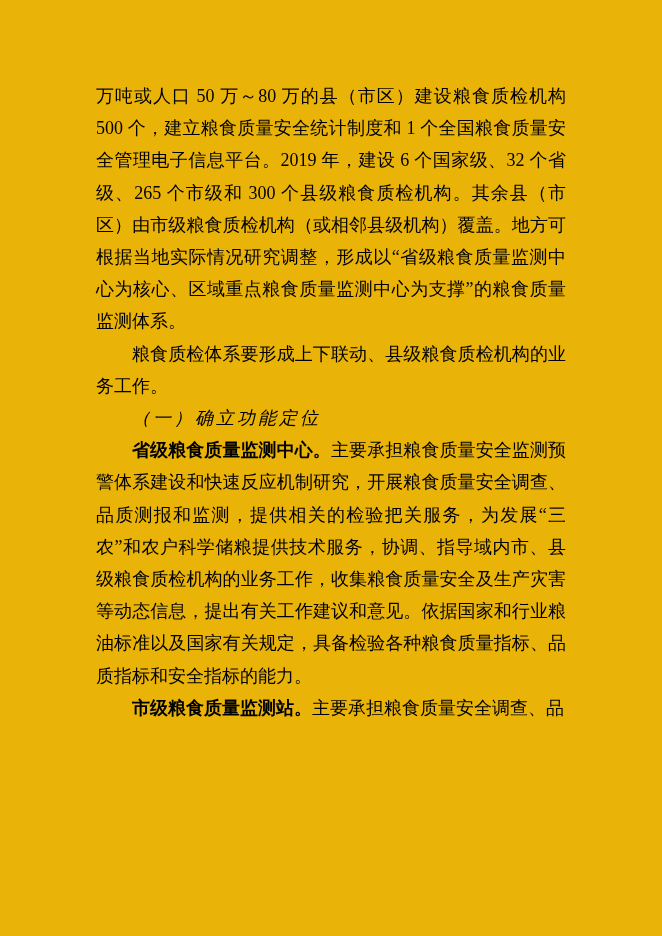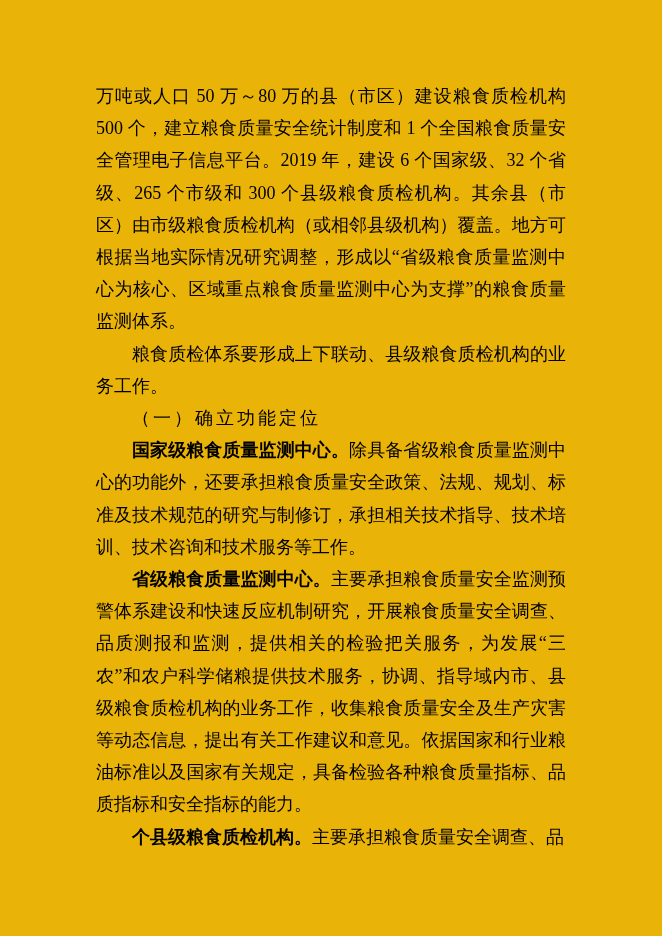--- a/index.html
+++ b/index.html
@@ -39,20 +39,21 @@
   }
   .heading-hei {
     font-family: "Liberation Sans", "DejaVu Sans", sans-serif;
     font-weight: bold;
     text-indent: 2em;
     letter-spacing: 3px;
     text-align: left;
   }
   .heading-kai {
     font-weight: bold;
+    font-style: italic;
     text-indent: 2em;
     letter-spacing: 3px;
     text-align: left;
   }
   .lead {
     font-weight: bold;
   }
 </style>
 </head>
 <body>
@@ -60,20 +61,19 @@
 <div class="page">
   <div class="content">
 
     <p class="body-text">万吨或人口 50 万～80 万的县（市区）建设粮食质检机构 500 个，建立粮食质量安全统计制度和 1 个全国粮食质量安全管理电子信息平台。2019 年，建设 6 个国家级、32 个省级、265 个市级和 300 个县级粮食质检机构。其余县（市区）由市级粮食质检机构（或相邻县级机构）覆盖。地方可根据当地实际情况研究调整，形成以“省级粮食质量监测中心为核心、区域重点粮食质量监测中心为支撑”的粮食质量监测体系。</p>
 
 
     <p class="body-text indent">粮食质检体系要形成上下联动、县级粮食质检机构的业务工作。</p>
 
     <h3 class="heading-kai">（一）确立功能定位</h3>
 
-    <p class="body-text indent"><span class="lead">国家级粮食质量监测中心。</span><span>除具备省级粮食质量监测中心的功能外，还要承担粮食质量安全政策、法规、规划、标准及技术规范的研究与制修订，承担相关技术指导、技术培训、技术咨询和技术服务等工作。</span></p>
 
     <p class="body-text indent"><span class="lead">省级粮食质量监测中心。</span><span>主要承担粮食质量安全监测预警体系建设和快速反应机制研究，开展粮食质量安全调查、品质测报和监测，提供相关的检验把关服务，为发展“三农”和农户科学储粮提供技术服务，协调、指导域内市、县级粮食质检机构的业务工作，收集粮食质量安全及生产灾害等动态信息，提出有关工作建议和意见。依据国家和行业粮油标准以及国家有关规定，具备检验各种粮食质量指标、品质指标和安全指标的能力。</span></p>
 
-    <p class="body-text indent"><span class="lead">个县级粮食质检机构。</span><span>主要承担粮食质量安全调查、品</span></p>
+    <p class="body-text indent"><span class="lead">市级粮食质量监测站。</span><span>主要承担粮食质量安全调查、品</span></p>
 
   </div>
 </div>
 
 </body></html>

